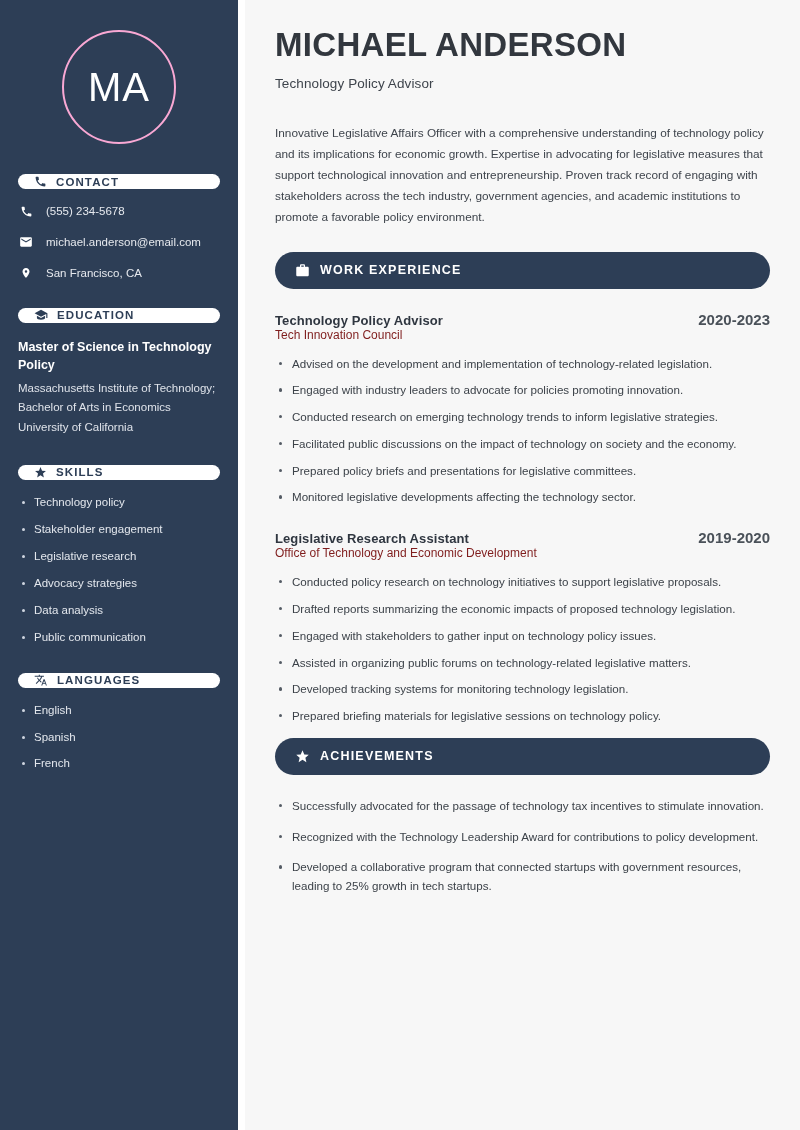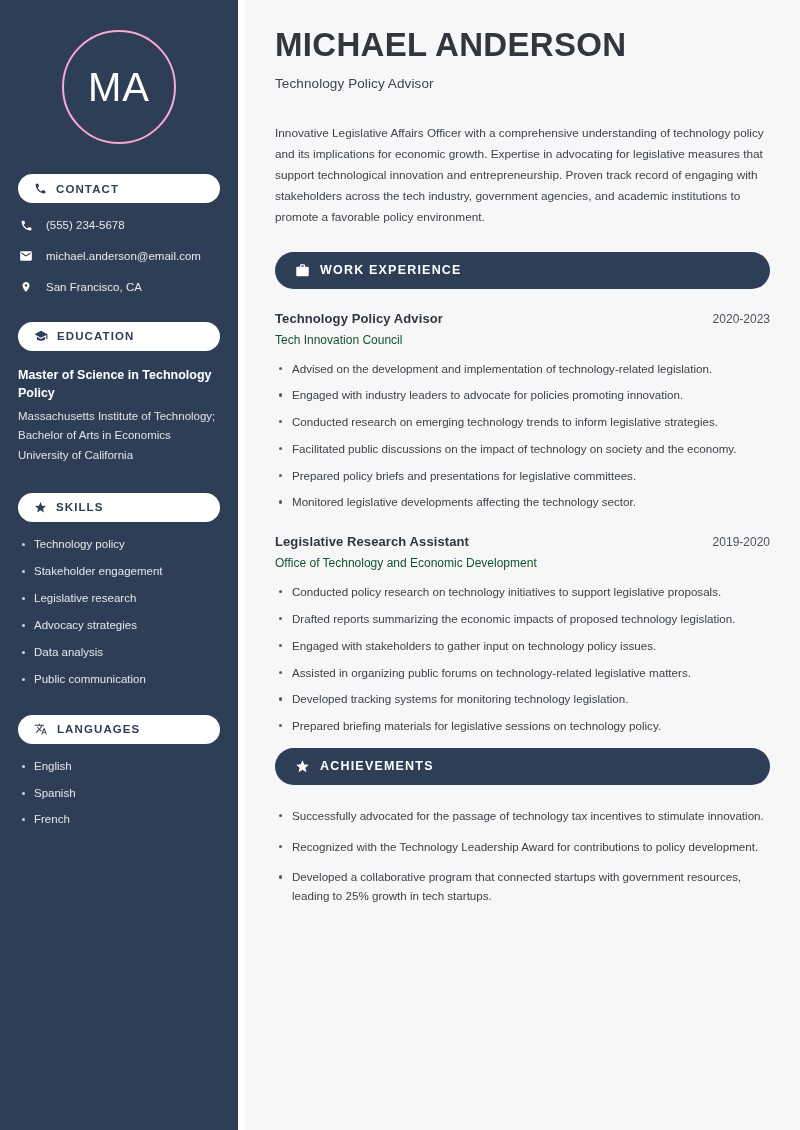--- a/index.html
+++ b/index.html
@@ -53,21 +53,21 @@
     font-weight: 400;
     letter-spacing: 1px;
     color: #ffffff;
     font-family: "Liberation Sans", sans-serif;
   }
 
   .pill {
     background: #ffffff;
     color: #2d3e56;
     border-radius: 999px;
-    height: 29px;
+    height: 15px;
     display: flex;
     align-items: center;
     gap: 9px;
     padding: 0 16px;
     font-size: 11.5px;
     font-weight: bold;
     letter-spacing: 1.1px;
     margin-bottom: 15px;
   }
   .pill .ico { display: flex; align-items: center; }
@@ -185,28 +185,29 @@
     align-items: baseline;
     gap: 14px;
   }
   .job-role {
     font-size: 13px;
     font-weight: bold;
     color: #2f3640;
     letter-spacing: 0.1px;
   }
   .job-dates {
-    font-size: 12px;
+    font-size: 15px;
     color: #4a5159;
     white-space: nowrap;
+    font-weight: bold;
   }
   .job-org {
     font-size: 12px;
-    color: #14532d;
-    margin-top: 7px;
+    color: #7f1d1d;
+    margin-top: 0;
   }
 
   .bullets {
     list-style: none;
     margin-top: 13px;
   }
   .bullets li {
     position: relative;
     font-size: 11.6px;
     line-height: 1.62;

